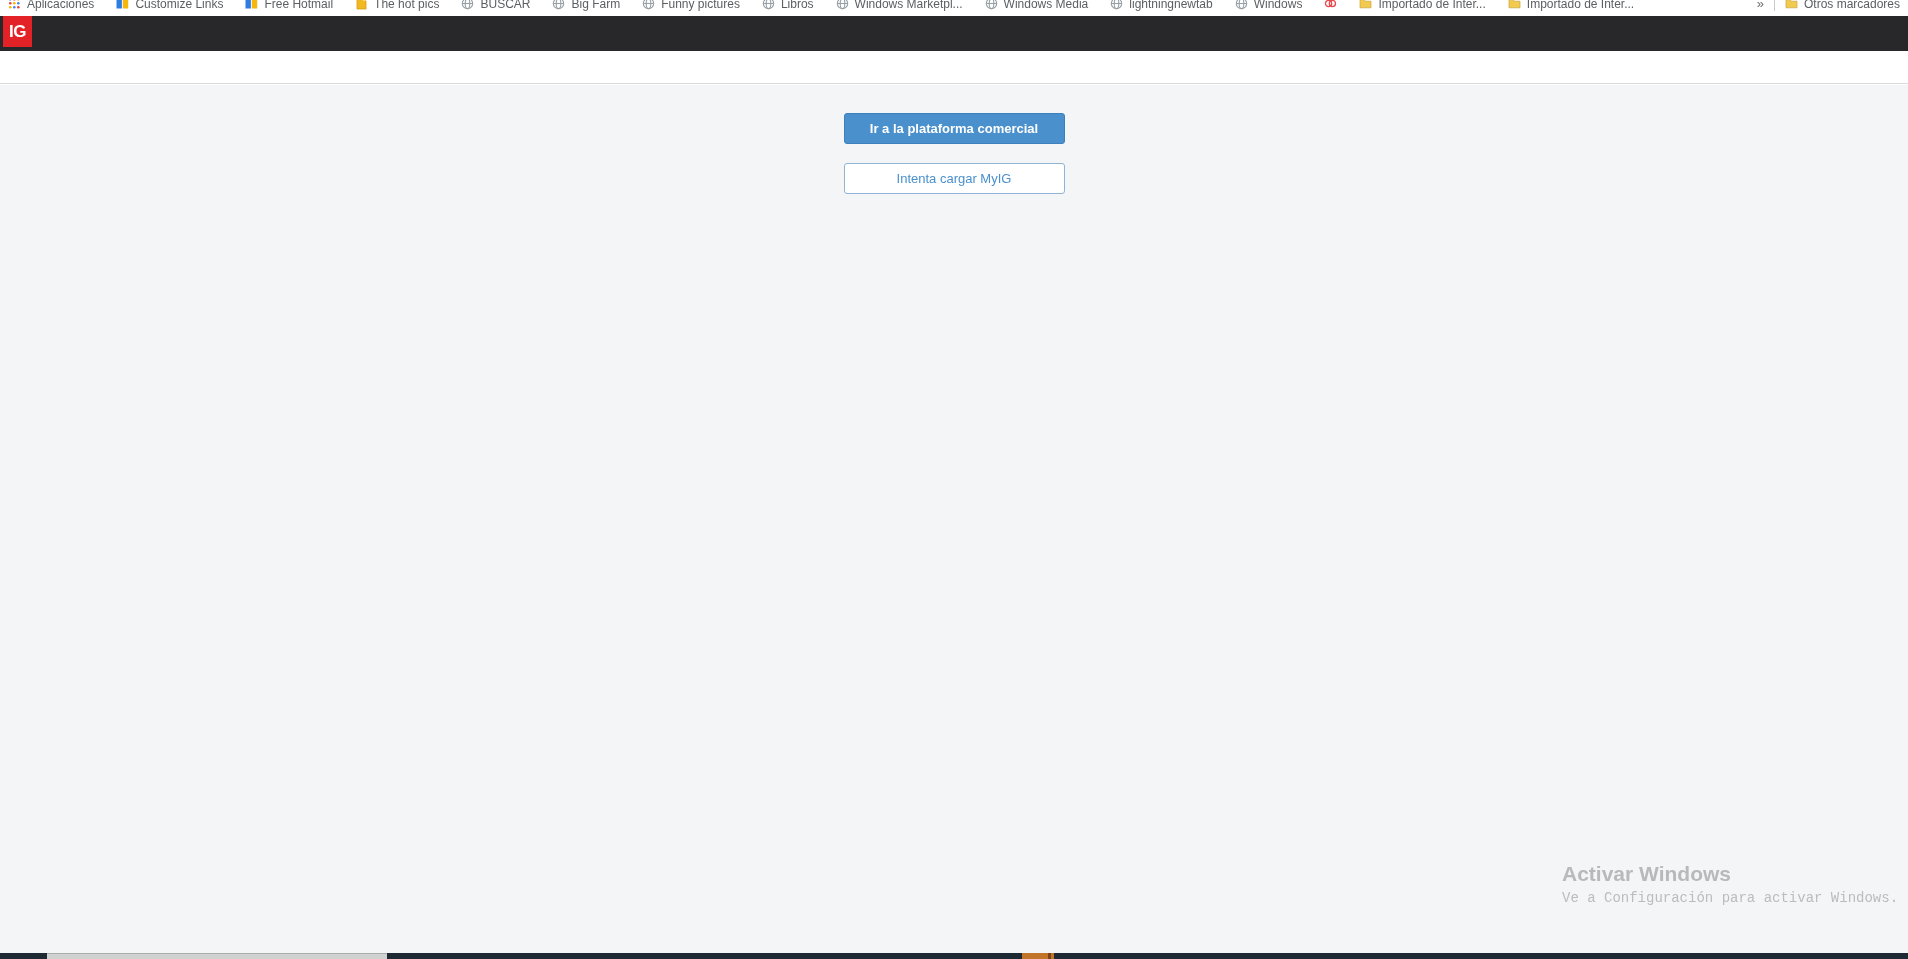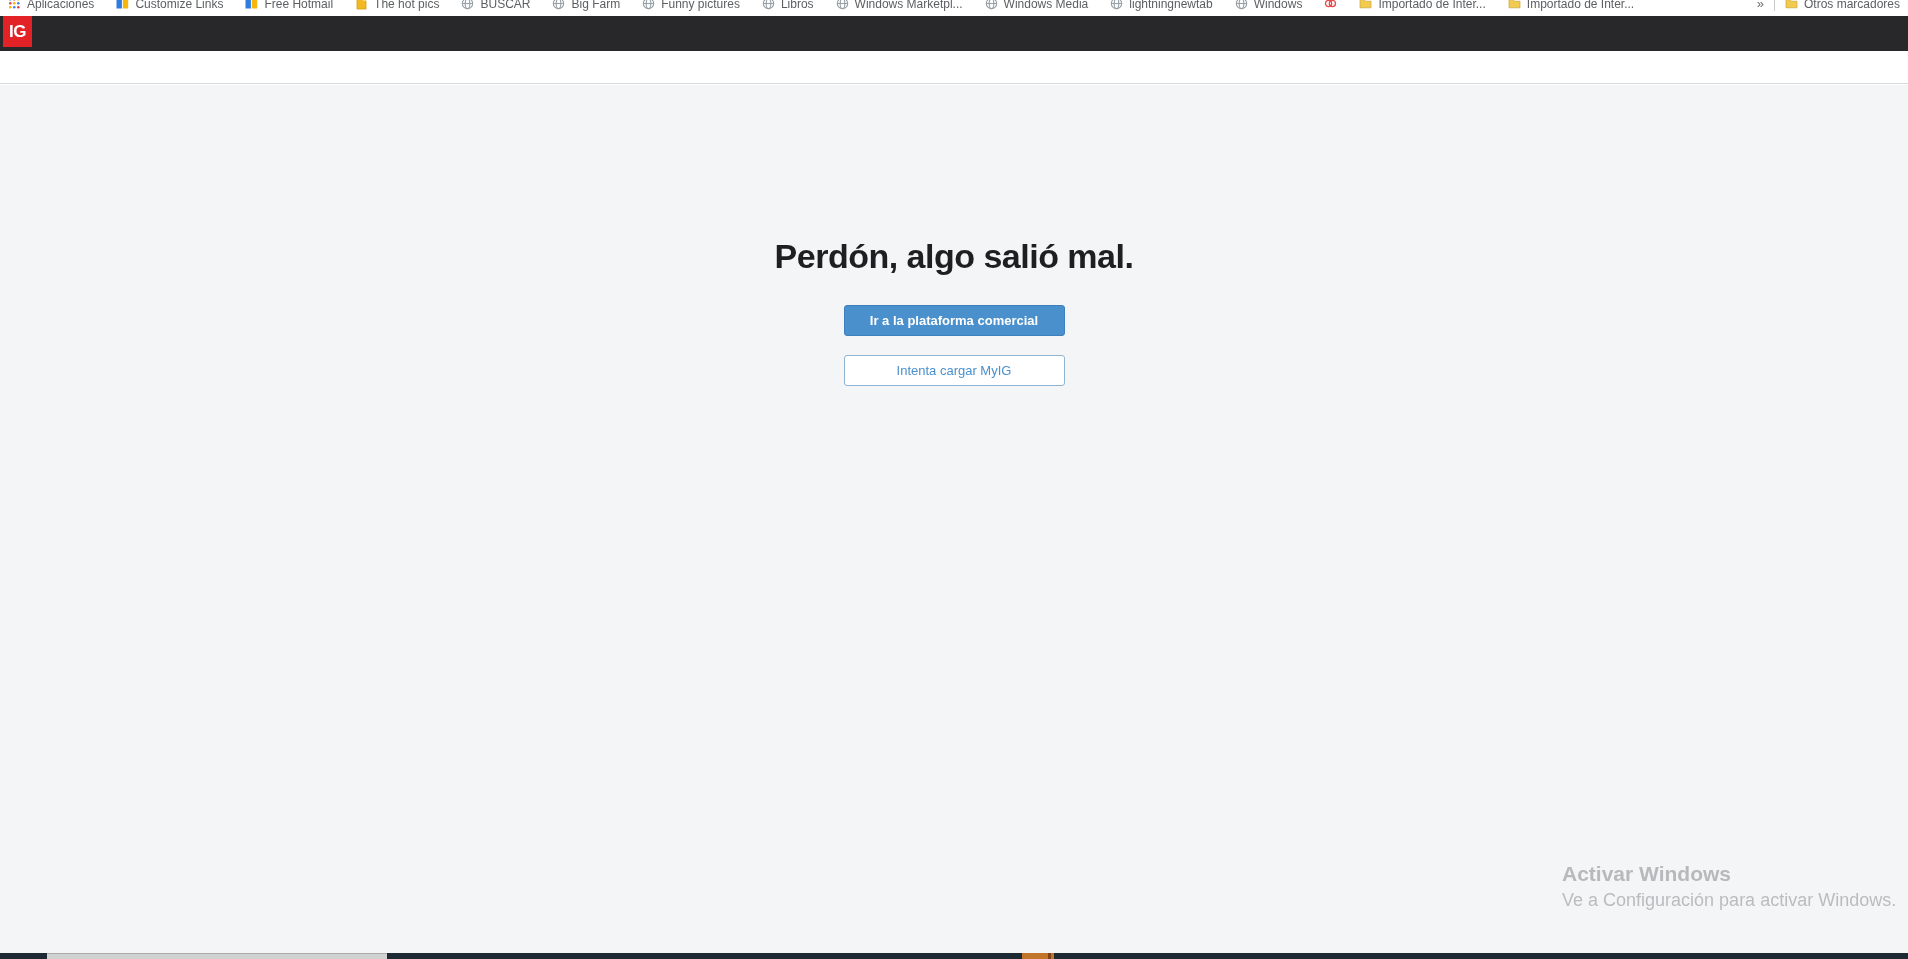--- a/index.html
+++ b/index.html
@@ -70,21 +70,21 @@
     background: #ffffff; border: 1px solid #8fb4d6; color: #4a90cd;
   }
   .contact-link {
     display: inline-block; margin-top: 23px;
     font-size: 13px; color: #5f8fc7; text-decoration: none; cursor: pointer;
   }
 
   
   .watermark { position: absolute; left: 1562px; top: 862px; }
   .watermark-title { font-size: 21px; color: #b7b9bb; font-weight: bold; }
-  .watermark-sub { font-size: 18px; color: #babcbe; margin-top: 4px; }
+  .watermark-sub { font-size: 14px; color: #babcbe; margin-top: 4px; font-family: Liberation Mono, monospace; }
 
   
   .bottom-bar {
     position: absolute; bottom: 0; left: 0; width: 1908px; height: 6px;
     background: #1e2a33;
   }
   .bottom-thumb {
     position: absolute; left: 47px; top: 0; width: 340px; height: 6px;
     background: #d0d2d2; border-top: 1px solid #a9abad; cursor: pointer;
   }
@@ -261,21 +261,20 @@
 </div>
 
 <div class="app-header">
   <div class="ig-logo">IG</div>
 </div>
 
 <div class="white-band"></div>
 
 <div class="content">
   <div class="error-block">
-    <div class="error-title">Perdón, algo salió mal.</div>
     <button class="btn btn-primary">Ir a la plataforma comercial</button>
     <button class="btn btn-secondary">Intenta cargar MyIG</button>
   </div>
 </div>
 
 <div class="watermark">
   <div class="watermark-title">Activar Windows</div>
   <div class="watermark-sub">Ve a Configuración para activar Windows.</div>
 </div>
 

